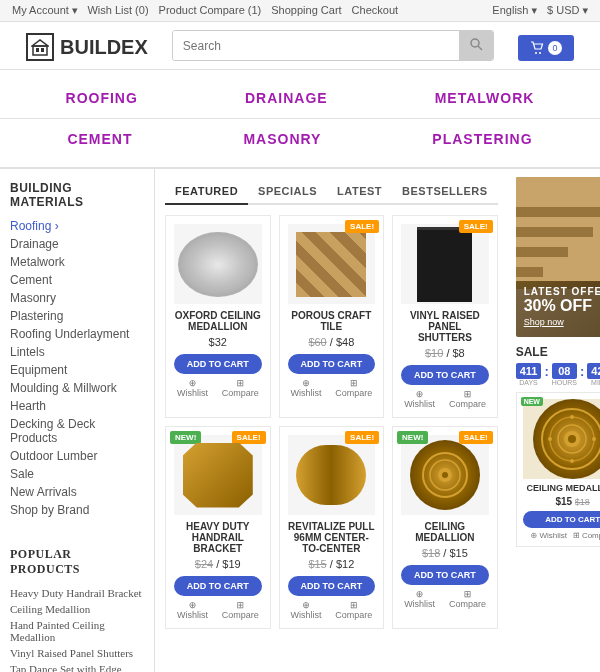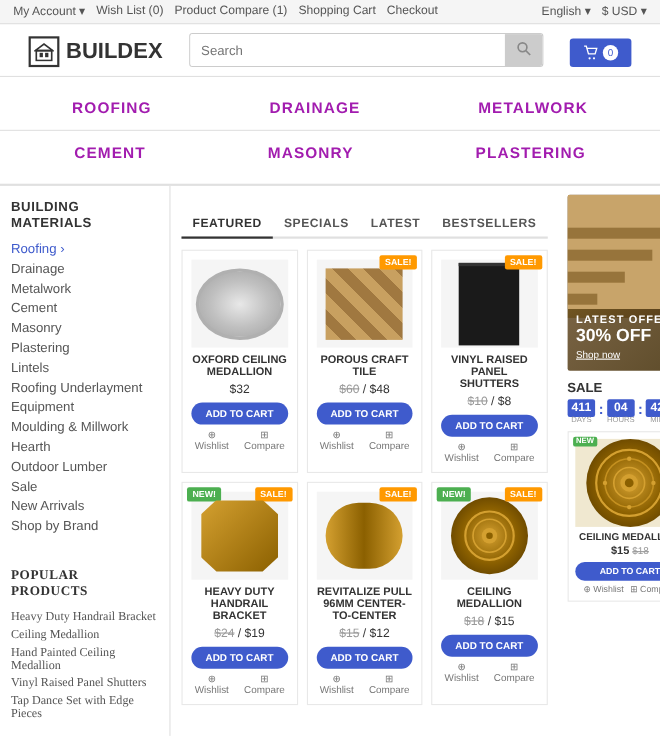--- a/index.html
+++ b/index.html
@@ -33,21 +33,21 @@
     .sidebar-title { font-size: 12px; font-weight: bold; color: #333; text-transform: uppercase; margin-bottom: 8px; letter-spacing: 0.5px; }
     .sidebar-nav a { display: block; font-size: 12px; color: #555; text-decoration: none; padding: 2px 0; }
     .sidebar-section { margin-top: 28px; font-family: Liberation Serif, serif; }
     .sidebar-products a { display: block; font-size: 11px; color: #555; text-decoration: none; padding: 2px 0; }
 
     
     .main { flex: 1; padding: 10px; }
 
     
     .product-tabs { display: flex; gap: 0; margin-bottom: 10px; border-bottom: 2px solid #e0e0e0; }
-    .tab { font-size: 11px; font-weight: bold; color: #555; padding: 6px 10px; cursor: pointer; text-transform: uppercase; letter-spacing: 0.5px; border-bottom: 2px solid transparent; margin-bottom: -2px; margin-top: 12px; }
+    .tab { font-size: 11px; font-weight: bold; color: #555; padding: 6px 10px; cursor: pointer; text-transform: uppercase; letter-spacing: 0.5px; border-bottom: 2px solid transparent; margin-bottom: -2px; }
     .tab.active { color: #333; border-bottom: 2px solid #333; }
 
     
     .product-grid { display: grid; grid-template-columns: repeat(3, 1fr); gap: 8px; margin-bottom: 8px; }
     .product-card { border: 1px solid #e8e8e8; padding: 8px; text-align: center; position: relative; }
     .product-img { width: 100%; height: 80px; background: #f5f5f5; margin-bottom: 6px; display: flex; align-items: center; justify-content: center; overflow: hidden; }
     .product-name { font-size: 10px; font-weight: bold; color: #333; margin-bottom: 4px; text-transform: uppercase; }
     .product-price { font-size: 11px; color: #333; margin-bottom: 6px; }
     .product-price .old-price { text-decoration: line-through; color: #999; }
     .add-to-cart-btn { background: #3f5bcc; color: white; border: none; padding: 5px 10px; border-radius: 20px; cursor: pointer; font-size: 9px; font-weight: bold; width: 100%; margin-bottom: 4px; }
@@ -160,25 +160,26 @@
 
   <div class="sidebar">
     <div class="sidebar-title">BUILDING MATERIALS</div>
     <div class="sidebar-nav">
       <a href="#" style="color:#3f5bcc;">Roofing ›</a>
       <a href="#">Drainage</a>
       <a href="#">Metalwork</a>
       <a href="#">Cement</a>
       <a href="#">Masonry</a>
       <a href="#">Plastering</a>
+      <a href="#">Roofing Underlayment</a>
       <a href="#">Lintels</a>
-      <a href="#">Roofing Underlayment</a>
       <a href="#">Equipment</a>
       <a href="#">Moulding &amp; Millwork</a>
       <a href="#">Hearth</a>
+      <a href="#">Decking &amp; Deck Products</a>
       <a href="#">Outdoor Lumber</a>
       <a href="#">Sale</a>
       <a href="#">New Arrivals</a>
       <a href="#">Shop by Brand</a>
     </div>
     <div class="sidebar-section">
       <div class="sidebar-title">POPULAR PRODUCTS</div>
       <div class="sidebar-products">
         <a href="#">Heavy Duty Handrail Bracket</a>
         <a href="#">Ceiling Medallion</a>
@@ -335,21 +336,21 @@
 
     <div class="sale-section">
       <div class="sale-title">SALE</div>
       <div class="countdown">
         <div class="countdown-item">
           <div class="countdown-num">411</div>
           <div class="countdown-label">DAYS</div>
         </div>
         <div class="countdown-sep">:</div>
         <div class="countdown-item">
-          <div class="countdown-num">04</div>
+          <div class="countdown-num">08</div>
           <div class="countdown-label">HOURS</div>
         </div>
         <div class="countdown-sep">:</div>
         <div class="countdown-item">
           <div class="countdown-num">42</div>
           <div class="countdown-label">MIN</div>
         </div>
 
       </div>
 

